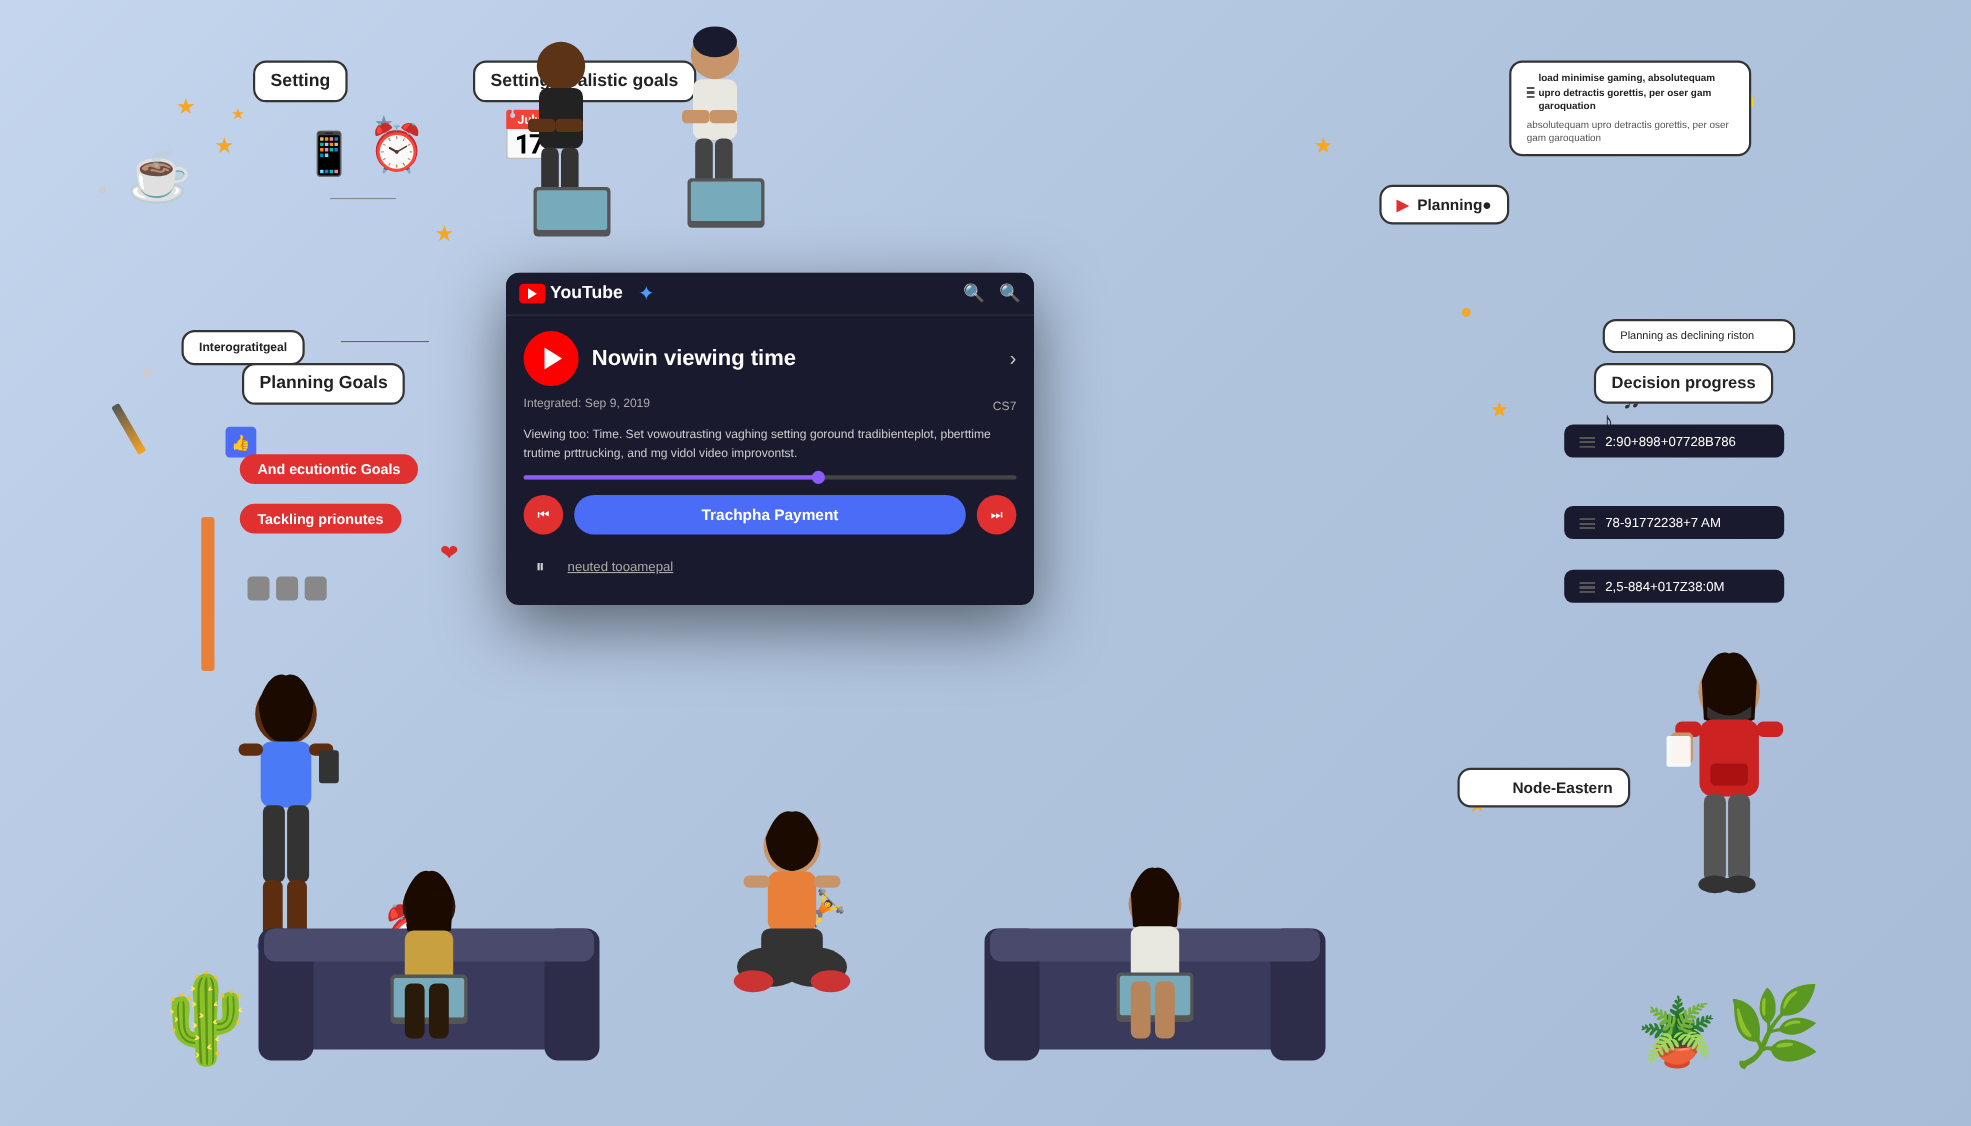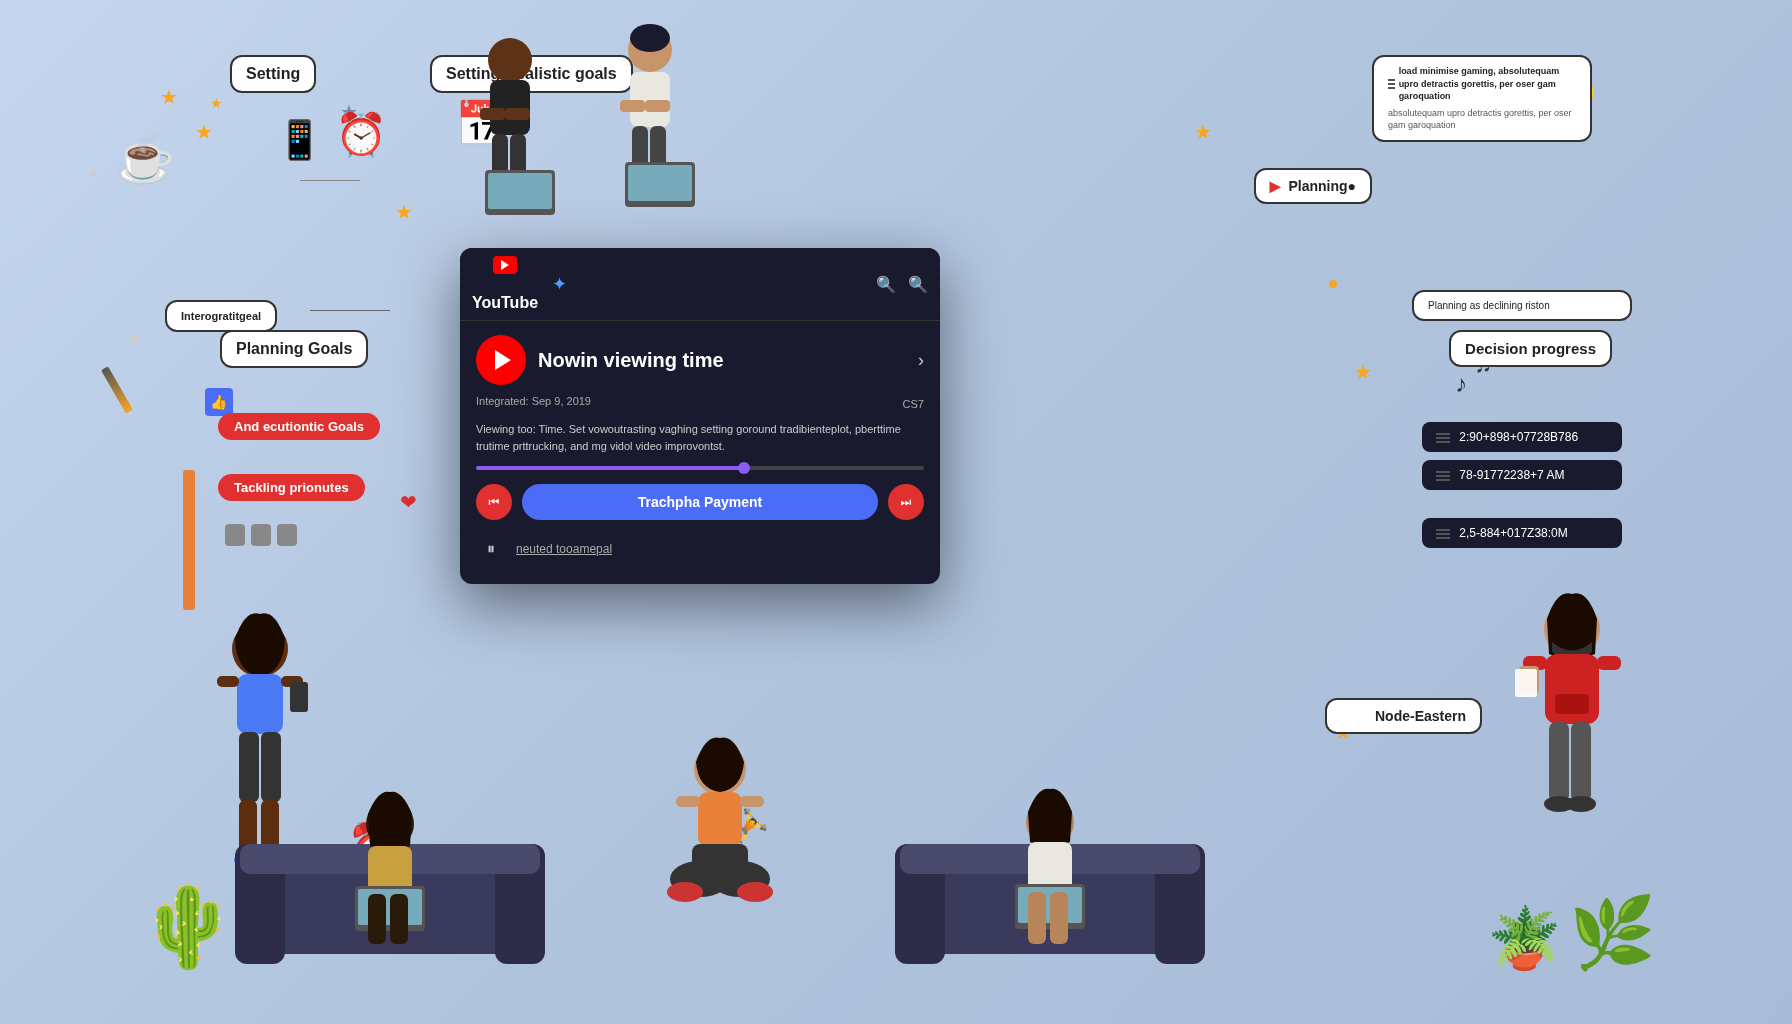--- a/index.html
+++ b/index.html
@@ -77,21 +77,21 @@
       font-size: 11px;
       white-space: normal;
       width: 220px;
       line-height: 1.4;
     }
     .bubble-planning-decision {
       top: 290px;
       right: 160px;
       font-size: 11px;
       white-space: normal;
-      width: 220px;
+      width: 175px;
     }
     .bubble-integrated-goal {
       top: 300px;
       left: 165px;
       font-size: 11px;
       white-space: nowrap;
     }
 
     
     .red-pill {
@@ -104,21 +104,20 @@
       font-weight: 600;
       white-space: nowrap;
     }
     .red-pill-auto-goals {
       top: 413px;
       left: 218px;
     }
     .red-pill-tracking {
       top: 458px;
       left: 218px;
-      margin-top: 16px;
     }
 
     
     .yt-player {
       position: absolute;
       top: 248px;
       left: 460px;
       width: 480px;
       background: #1a1a2e;
       border-radius: 12px;
@@ -129,25 +128,24 @@
       background: #1a1a2e;
       padding: 8px 12px;
       display: flex;
       align-items: center;
       gap: 8px;
       border-bottom: 1px solid #333;
     }
     .yt-logo {
       display: flex;
       align-items: center;
-      gap: 20px;
+      gap: 4px;
       font-size: 16px;
       font-weight: 700;
       color: white;
-      flex-direction: column;
     }
     .yt-logo-icon {
       width: 24px;
       height: 18px;
       background: #ff0000;
       border-radius: 4px;
       display: flex;
       align-items: center;
       justify-content: center;
     }
@@ -291,21 +289,21 @@
     
     .stats-box {
       position: absolute;
       background: #1a1a2e;
       border-radius: 8px;
       padding: 8px 14px;
       color: white;
       font-size: 12px;
       min-width: 200px;
     }
-    .stats-box-1 { top: 422px; right: 170px; }
+    .stats-box-1 { top: 386px; right: 170px; }
     .stats-box-2 { top: 460px; right: 170px; }
     .stats-box-3 { top: 518px; right: 170px; }
     .stats-icon {
       display: inline-block;
       width: 14px;
       height: 10px;
       background: repeating-linear-gradient(
         0deg,
         #555 0px, #555 2px,
         transparent 2px, transparent 4px

